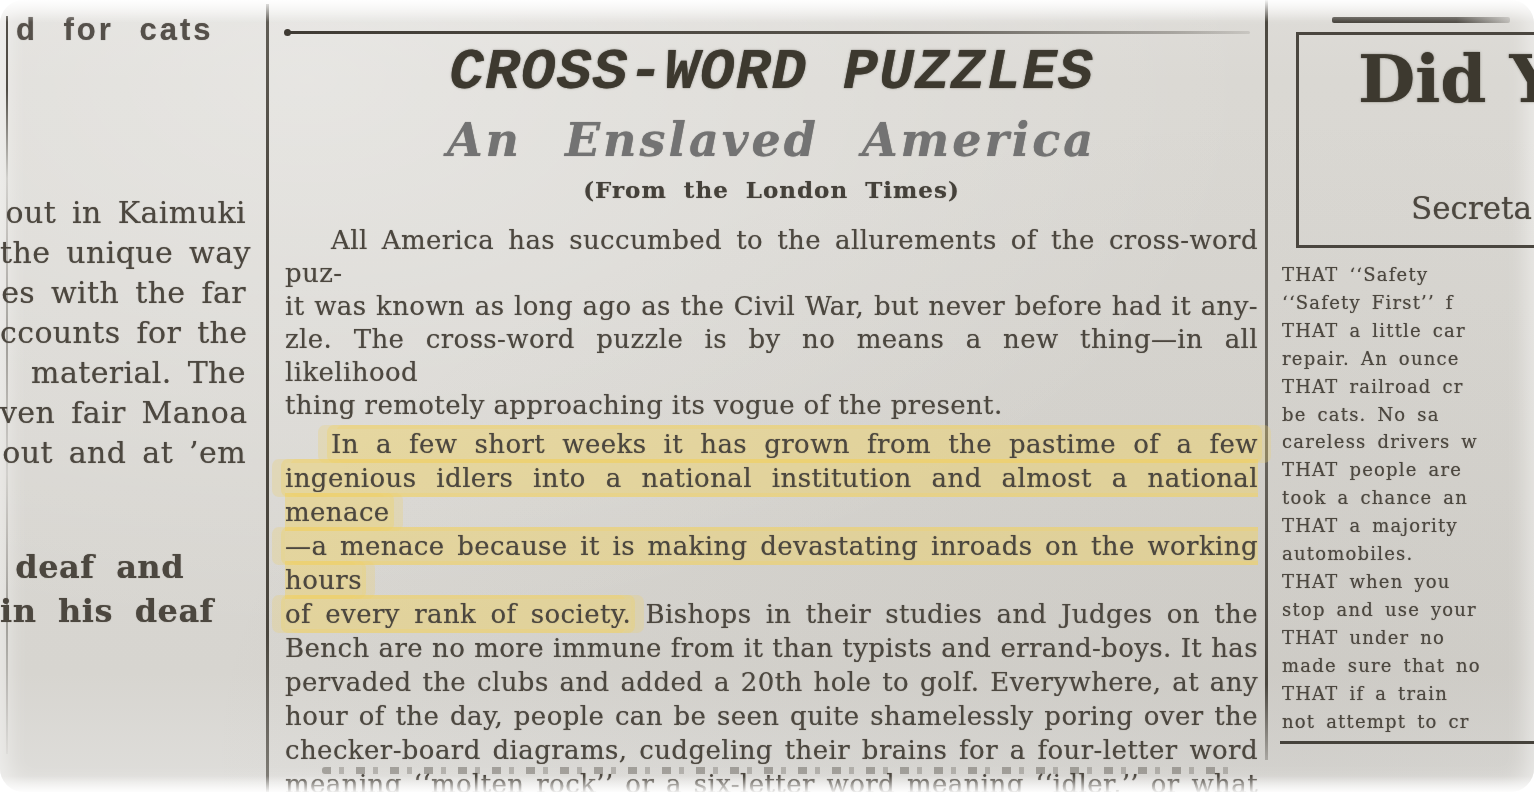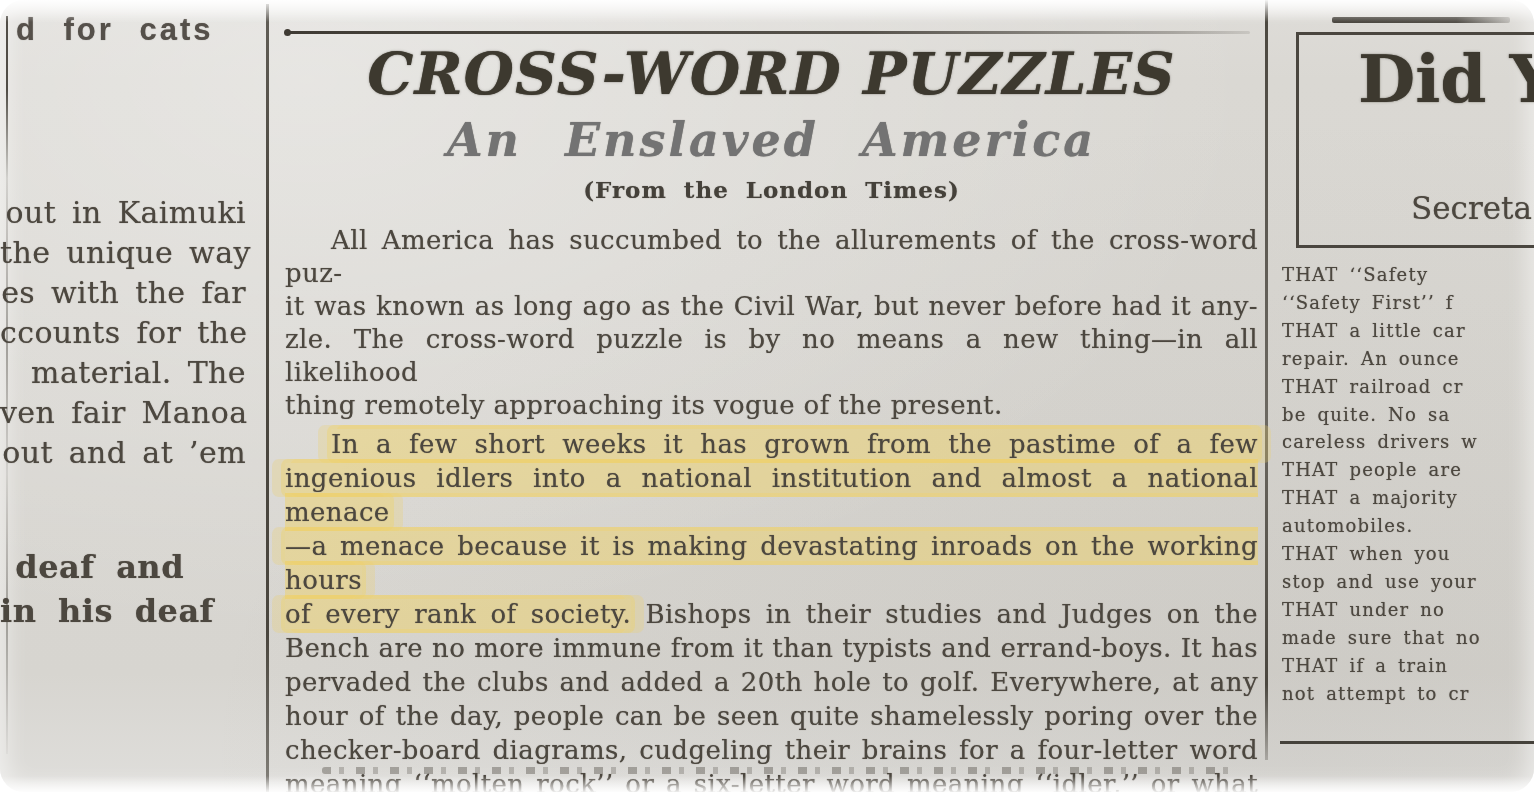--- a/index.html
+++ b/index.html
@@ -34,21 +34,21 @@
   .lc-top{position:absolute;left:16px;top:12px;font-family:"Liberation Sans","DejaVu Sans",sans-serif;
       font-weight:bold;font-size:31px;letter-spacing:3px;word-spacing:14px;color:#55504a;
       text-shadow:0 0 1px rgba(85,80,74,.6);white-space:nowrap;filter:blur(.3px);}
   .lc-body{position:absolute;left:0;top:193px;width:246px;text-align:right;white-space:nowrap;
       font-size:30px;line-height:40px;letter-spacing:.4px;word-spacing:6px;filter:blur(.3px);}
   .lc-bold{position:absolute;left:0;top:545px;width:184px;text-align:right;white-space:nowrap;
       font-weight:bold;font-size:32px;line-height:44px;letter-spacing:.5px;word-spacing:10px;filter:blur(.25px);}
   
   .headline{position:absolute;left:285px;top:40px;width:973px;text-align:center;
       font-size:58px;font-weight:bold;font-style:italic;color:#3d392f;letter-spacing:1px;
-      text-shadow:0 0 1px rgba(61,57,47,.8),0 0 3px rgba(61,57,47,.25);white-space:nowrap;filter:blur(.3px);}
+      text-shadow:0 0 1px rgba(61,57,47,.8),0 0 3px rgba(61,57,47,.25);white-space:nowrap;filter:blur(.3px);font-family:Liberation Mono, monospace;}
   .subheadline{position:absolute;left:285px;top:113px;width:973px;text-align:center;
       font-size:46px;font-weight:bold;font-style:italic;color:#737373;letter-spacing:3px;word-spacing:24px;
       text-shadow:0 0 1px rgba(69,65,58,.6);white-space:nowrap;filter:blur(.3px);}
   .source{position:absolute;left:285px;top:176px;width:973px;text-align:center;
       font-size:23px;font-weight:bold;color:#45413a;letter-spacing:1px;word-spacing:8px;
       text-shadow:0 0 1px rgba(69,65,58,.6);}
   .body{position:absolute;left:285px;top:224px;width:973px;font-size:26px;filter:blur(.25px);}
   .para1 .tline{line-height:33px;}
   .para2{margin-top:5px;}
   .para2 .tline{line-height:34px;}
@@ -125,23 +125,24 @@
 
   <div class="didyou-box"></div>
   <div class="didyou-headline">Did Y</div>
   <div class="didyou-sub">Secreta</div>
   <div class="rc-lines ink">
     <div class="rline">THAT ‘‘Safety</div>
     <div class="rline">‘‘Safety First’’ f</div>
     <div class="rline">THAT a little car</div>
     <div class="rline">repair.  An ounce</div>
     <div class="rline">THAT railroad cr</div>
-    <div class="rline">be quite.  No sa</div>
+    <div class="rline">be cats.  No sa</div>
     <div class="rline">careless drivers w</div>
     <div class="rline">THAT people are</div>
+    <div class="rline">took a chance an</div>
     <div class="rline">THAT a majority</div>
     <div class="rline">automobiles.</div>
     <div class="rline">THAT when you</div>
     <div class="rline">stop and use your</div>
     <div class="rline">THAT under no</div>
     <div class="rline">made sure that no</div>
     <div class="rline">THAT if a train</div>
     <div class="rline">not attempt to cr</div>
   </div>
 

